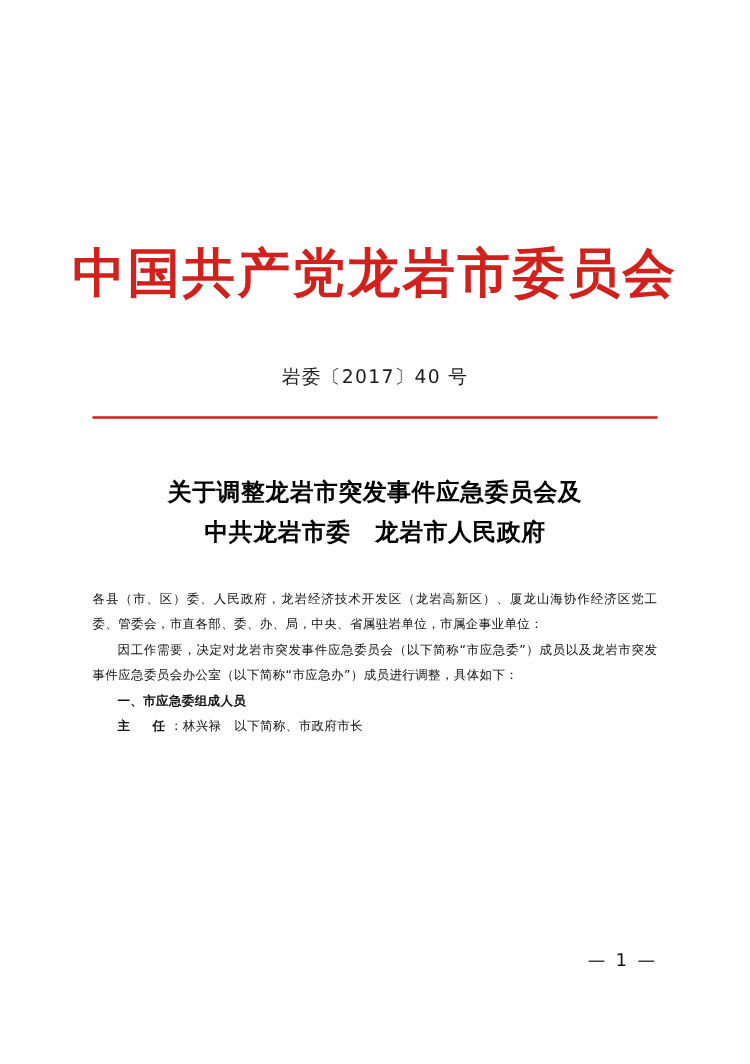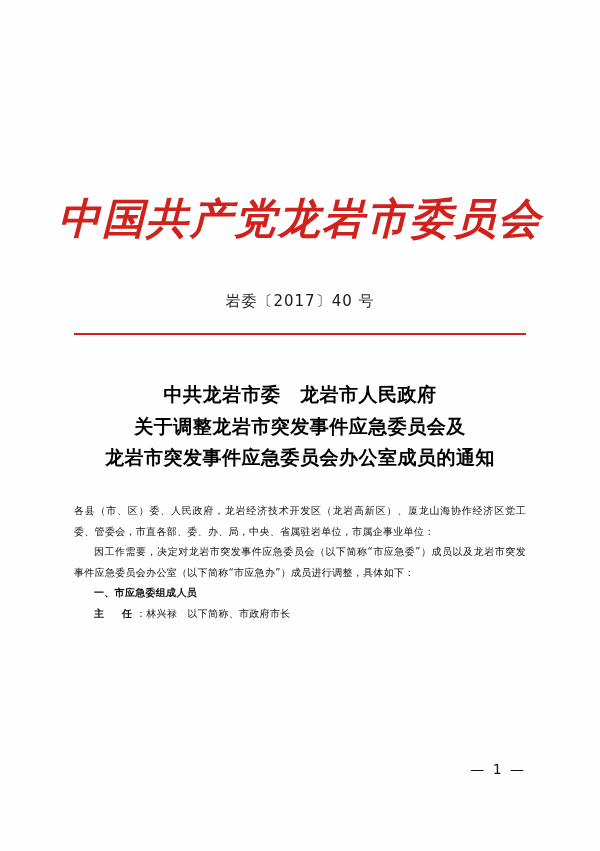--- a/index.html
+++ b/index.html
@@ -19,21 +19,20 @@
     width: 600px;
     height: 851px;
     background: #fefefe;
     box-sizing: border-box;
   }
 
   
   .masthead {
     text-align: center;
     padding-top: 196px;
-    font-style: italic;
   }
   .masthead-title {
     color: #d0211c;
     font-family: "DejaVu Serif", serif;
     font-weight: bold;
     font-size: 42px;
     letter-spacing: 2px;
     line-height: 1.1;
     white-space: nowrap;
   }
@@ -113,23 +112,22 @@
 
   <div class="masthead">
     <div class="masthead-title">中国共产党龙岩市委员会</div>
   </div>
 
   <div class="doc-number">岩委〔2017〕40 号</div>
 
   <div class="red-rule"></div>
 
   <div class="title-block">
+    <div class="title-line">关于调整龙岩市突发事件应急委员会及</div>
     <div class="title-line">中共龙岩市委　龙岩市人民政府</div>
-    <div class="title-line">关于调整龙岩市突发事件应急委员会及</div>
-    <div class="title-line">龙岩市突发事件应急委员会办公室成员的通知</div>
   </div>
 
   <div class="body-block">
     <p class="para">各县（市、区）委、人民政府，龙岩经济技术开发区（龙岩高新区）、厦龙山海协作经济区党工委、管委会，市直各部、委、办、局，中央、省属驻岩单位，市属企事业单位：</p>
     <p class="para indent">因工作需要，决定对龙岩市突发事件应急委员会（以下简称“市应急委”）成员以及龙岩市突发事件应急委员会办公室（以下简称“市应急办”）成员进行调整，具体如下：</p>
     <p class="para heading">一、市应急委组成人员</p>
     <p class="para role-line">
       <span class="role-label">主　任</span><span>：林兴禄　以下简称、市政府市长</span>
     </p>
   </div>

